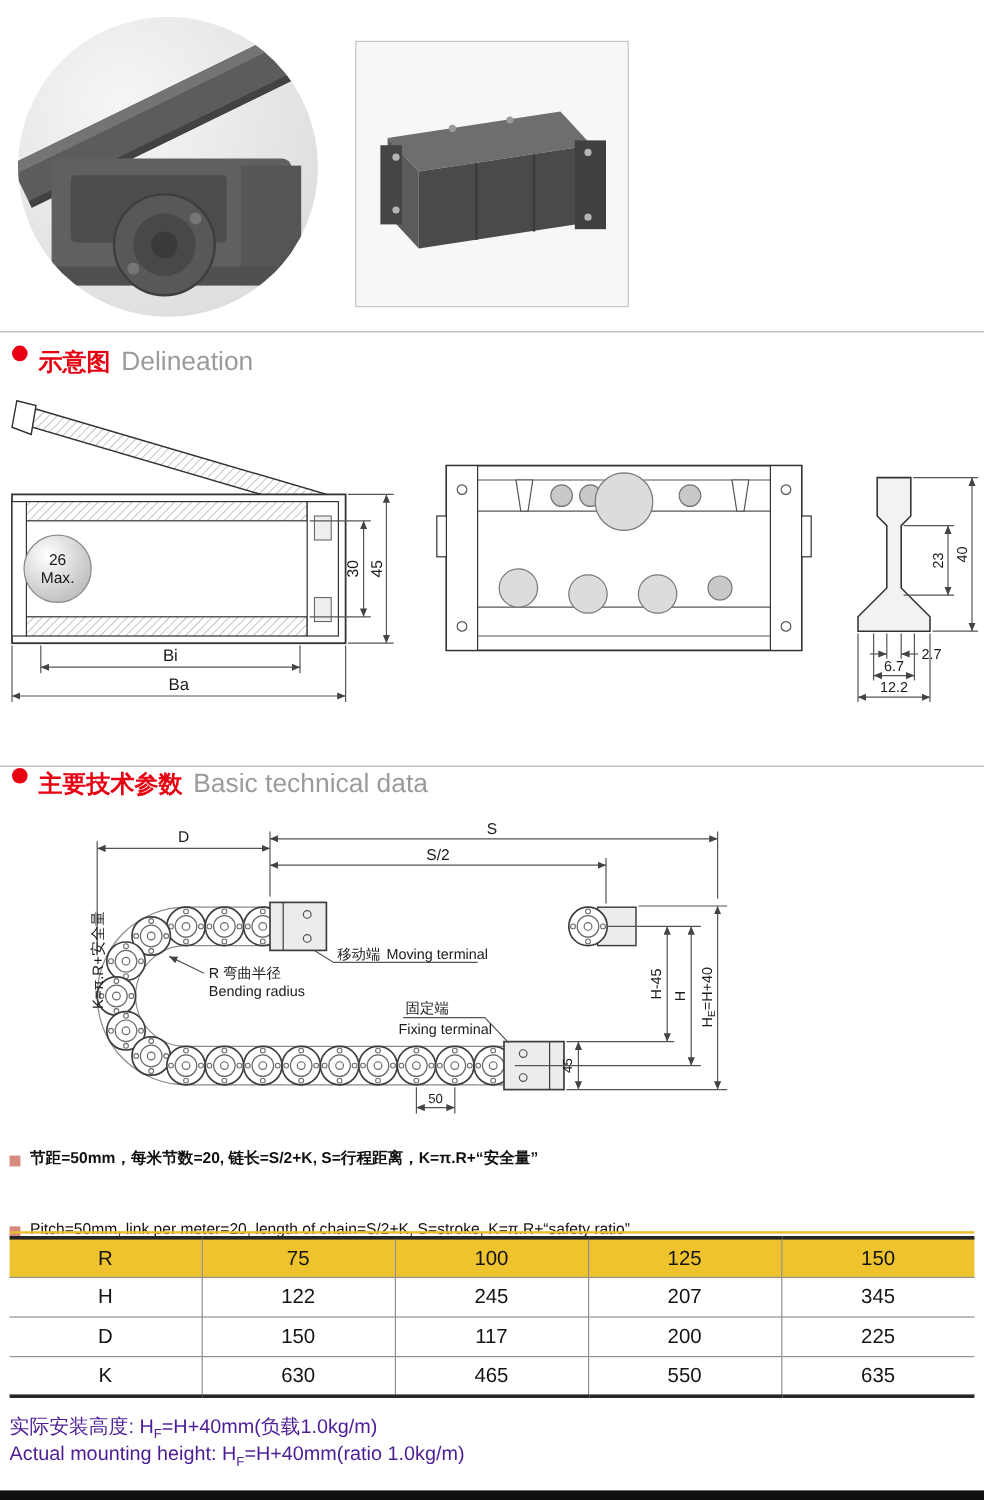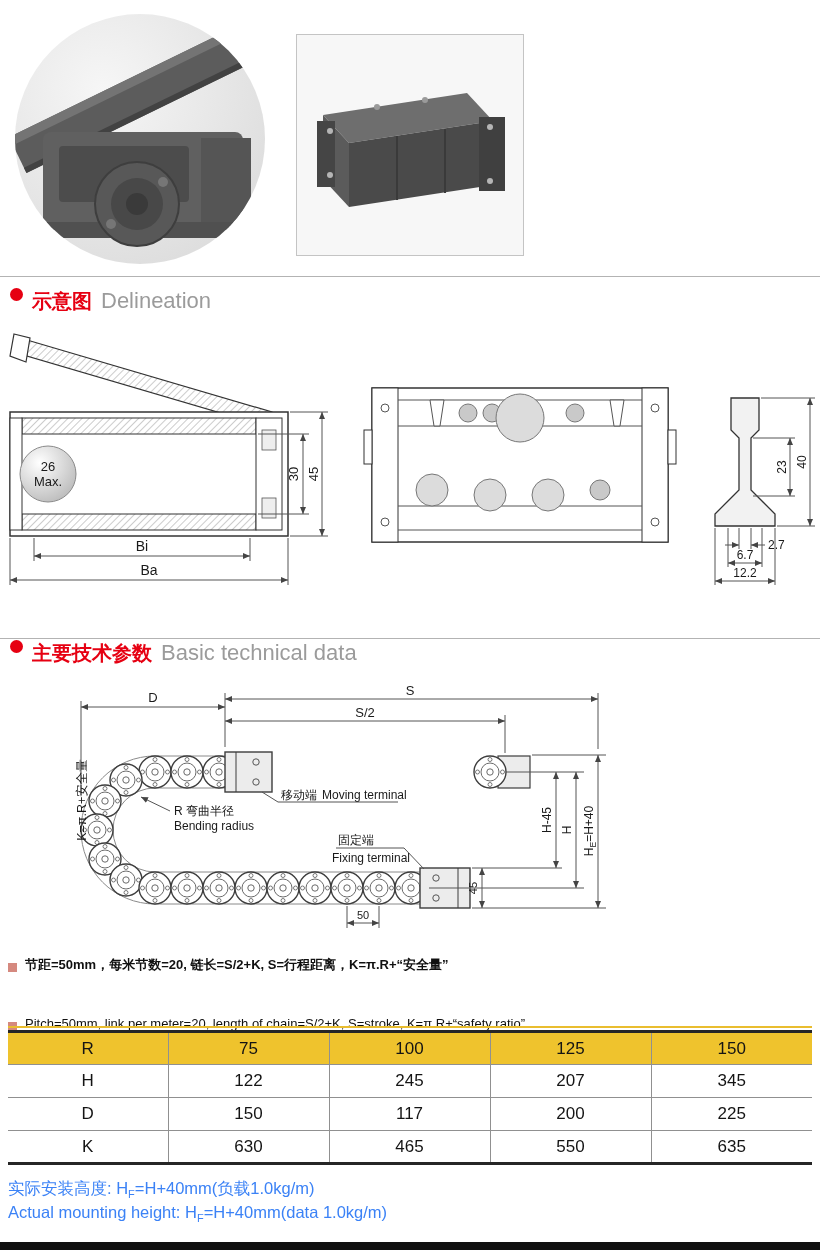--- a/index.html
+++ b/index.html
@@ -26,21 +26,21 @@
   
   .ystripe{position:absolute;left:8px;top:1026px;width:804px;height:2px;background:#e9bd2f}
   .dtable{border-collapse:collapse;position:absolute;left:8px;top:1030px;width:804px;
           font-size:17px;color:#141414;table-layout:fixed}
   .dtable td{border:1px solid #909090;text-align:center;height:33px;padding:0}
   .dtable td:first-child{border-left:0}
   .dtable td:last-child{border-right:0}
   .dtable tr.head td{background:#efc32d;border-top:3px solid #262626}
   .dtable tr.last td{border-bottom:3px solid #262626}
   
-  .fnote{position:absolute;left:8px;font-size:16.5px;color:#3b82f6}
+  .fnote{position:absolute;left:8px;font-size:16.5px;color:#4c1d95}
   .fnote sub{font-size:11px}
   .botbar{position:absolute;left:0;top:1242px;width:820px;height:8px;background:#101010}
   
   svg text{fill:#1a1a1a}
   .t8{font-size:8.5px}
   .t11{font-size:11px}
   .t12{font-size:12px}
   .t125{font-size:12.5px}
   .t13{font-size:13px}
   .t14{font-size:14px}
@@ -393,17 +393,17 @@
         <td>550</td>
         <td>635</td>
       </tr>
     </tbody>
   </table>
 
   <div class="fnote" style="top:1178px">
     <span>实际安装高度: H</span><sub>F</sub><span>=H+40mm(负载1.0kg/m)</span>
   </div>
   <div class="fnote" style="top:1203px">
-    <span>Actual mounting height: H</span><sub>F</sub><span>=H+40mm(data 1.0kg/m)</span>
+    <span>Actual mounting height: H</span><sub>F</sub><span>=H+40mm(ratio 1.0kg/m)</span>
   </div>
 
   <div class="botbar"></div>
 </div>
 
 </body></html>

